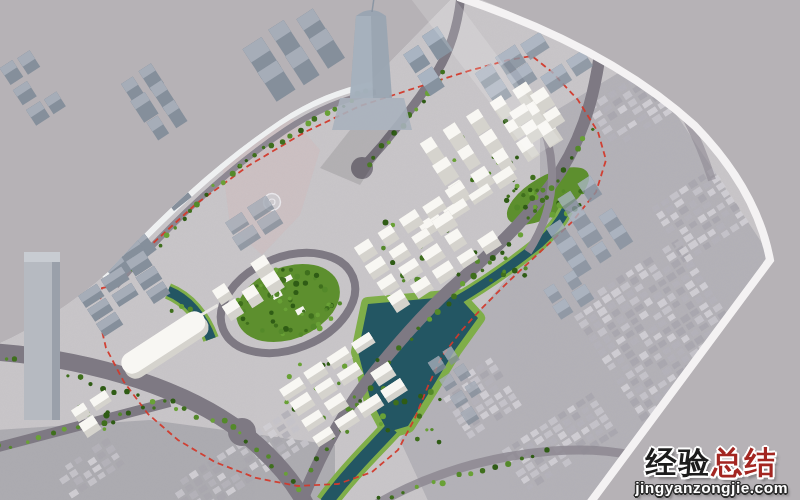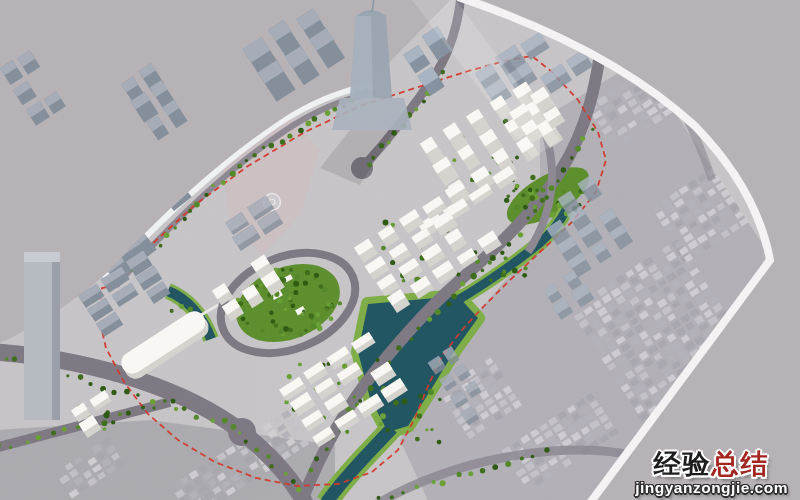--- a/index.html
+++ b/index.html
@@ -1,20 +1,20 @@
 <!DOCTYPE html>
 <html style="--backdrop: #b6b2b6; --ground: #c9c6c9; --ground_tint_se: #b3b1b7; --ground_tint_sw: #a9a7ad; --demolition: #cdc0c2; --quay: #eef0f1; --board_edge: #f4f2f3; --road: #7e7983; --road_minor: #8d8892; --green_pad: #7fae49; --green_mid: #5d8f2e; --water: #235663; --red_dash: #d23a2c; --white_top: #f8f7f3; --white_side: #d5d3cd; --gray_top: #a6adb8; --gray_side: #858f9b; --glass_top: #a9b4c2; --glass_side: #86929f; --wm_black: #1c1c1c; --wm_red: #a32621;"><head>
 <meta charset="utf-8">
 <style>
   html,body{margin:0;padding:0;background:#b6b2b6;}
   .stage{position:relative;width:800px;height:500px;overflow:hidden;
          font-family:"Liberation Sans",sans-serif;}
   svg{display:block}
   .watermark{position:absolute;right:12px;bottom:5px;text-align:center;line-height:1;user-select:none;}
-  .wm-title{font-size:27px;font-weight:900;letter-spacing:2px;white-space:nowrap;
+  .wm-title{font-size:31px;font-weight:900;letter-spacing:2px;white-space:nowrap;
     text-shadow:2px 0 0 #fff,-2px 0 0 #fff,0 2px 0 #fff,0 -2px 0 #fff,
       1.5px 1.5px 0 #fff,-1.5px 1.5px 0 #fff,1.5px -1.5px 0 #fff,-1.5px -1.5px 0 #fff,
       3px 4px 3px rgba(40,40,40,.45);}
   .wm-title .wm-black{color:var(--wm_black,#1c1c1c);}
   .wm-title .wm-red{color:var(--wm_red,#a32621);}
   .wm-domain{margin-top:2px;font-size:15.5px;font-weight:800;letter-spacing:.5px;color:#fff;white-space:nowrap;
     text-shadow:1.5px 0 0 #2e2e2e,-1.5px 0 0 #2e2e2e,0 1.5px 0 #2e2e2e,0 -1.5px 0 #2e2e2e,
       1px 1px 0 #2e2e2e,-1px -1px 0 #2e2e2e,1px -1px 0 #2e2e2e,-1px 1px 0 #2e2e2e,
       2px 3px 3px rgba(0,0,0,.4);text-align:center;}
 </style>

